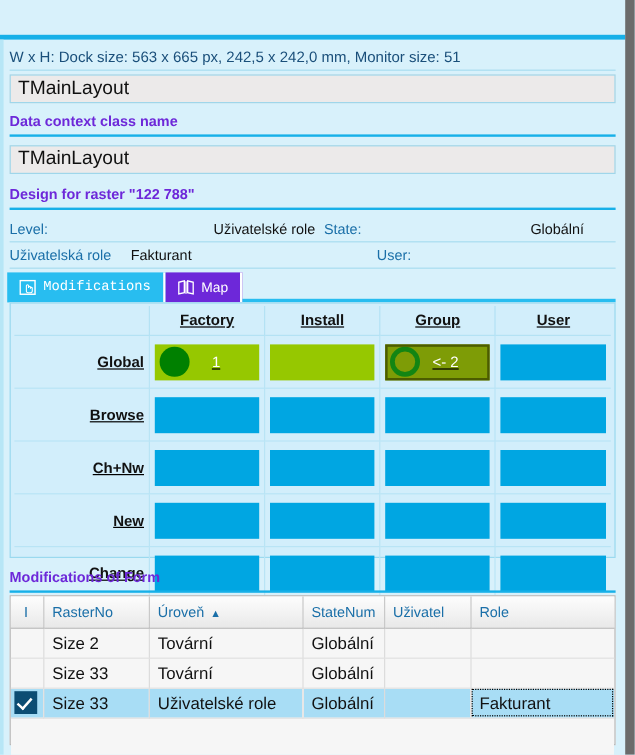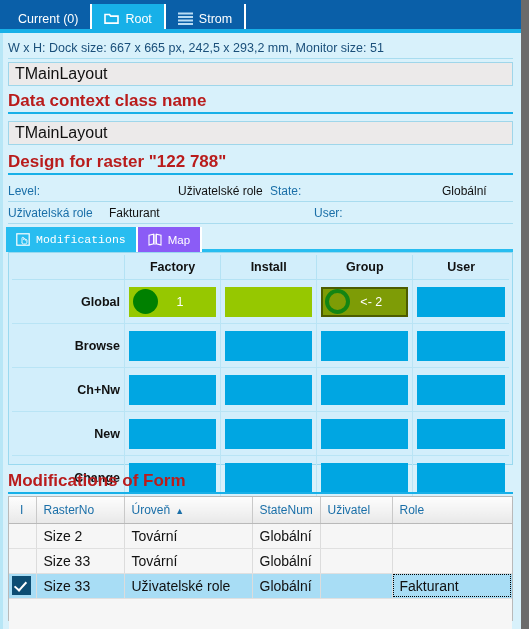--- a/index.html
+++ b/index.html
@@ -38,44 +38,45 @@
   .txtbox{
     position:absolute;left:8px;width:505px;height:24px;
     background:#eceaea;border:1px solid #9fd6ea;box-sizing:border-box;
     display:flex;align-items:center;padding-left:6px;
     font-size:16px;color:#111;
   }
   .sechead{
     position:absolute;left:8px;width:505px;height:24px;
     box-sizing:border-box;border-bottom:2px solid #17b0e8;
     display:flex;align-items:center;
-    font-size:17px;font-weight:bold;color:#b91c1c;
+    font-size:12px;font-weight:bold;color:#6d28d9;
   }
 
   
   .metarow{position:absolute;left:8px;width:505px;height:22px;box-sizing:border-box;border-bottom:1px solid #a9dcef;}
   .m-lab{position:absolute;top:0;height:22px;display:flex;align-items:center;font-size:12px;color:#1a6fa8;}
   .m-val{position:absolute;top:0;height:22px;display:flex;align-items:center;font-size:12px;color:#111;}
 
   
   .itabs{position:absolute;left:6px;top:226px;width:507px;height:26px;display:flex;align-items:flex-end;}
   .itab{
     height:25px;display:flex;align-items:center;gap:6px;padding:0 10px;
-    box-sizing:border-box;font-size:11.5px;color:#ffffff;background:#8b5cf6;
+    box-sizing:border-box;font-size:11.5px;color:#ffffff;background:#6d28d9;
     border-right:2px solid #ffffff;white-space:nowrap;
   }
   .itab.active{background:#28bdf0;color:#ffffff;font-family:Liberation Mono, monospace;}
   .itabs-tail{flex:1;height:25px;border-bottom:3px solid #28bdf0;}
   .itab .iico{display:inline-flex;align-items:center;justify-content:center;width:14px;height:13px;}
 
   
   .matrix{
     position:absolute;left:8px;top:252px;width:505px;height:213px;
     background:#d2eefb;border:1px solid #9ad9ef;box-sizing:border-box;
     padding:2px 3px 4px 3px;
+    text-decoration:underline;
   }
   .mtable{width:100%;border-collapse:collapse;table-layout:fixed;}
   .mtable th{
     height:22px;font-size:12.5px;font-weight:bold;color:#111;
     border-bottom:1px solid #b4e2f4;border-right:1px solid #b4e2f4;
     text-align:center;
   }
   .mtable th.rowhead-col{width:110px;border-right:1px solid #b4e2f4;}
   .mtable th:last-child{border-right:none;}
   .mtable td{
@@ -145,48 +146,23 @@
 
   
   .redge{position:absolute;left:521px;top:0;width:8px;height:629px;background:#6b6b6b;}
   .lframe{position:absolute;left:0;top:33px;width:3px;height:596px;background:#b7e6f6;}
 </style>
 </head>
 <body>
 
 <div class="app">
 
-  <div class="tabstrip">
-    <div class="ttab first">
-      <span>Current (0)</span>
-    </div>
-    <div class="ttab active">
-      <span class="tico">
-        <svg width="15" height="13" viewBox="0 0 15 13">
-            <path d="M1 2.5h4.5l1.2 1.6H14v7H1z" fill="none" stroke="#ffffff" stroke-width="1.6"></path>
-          </svg>
-      </span>
-      <span>Root</span>
-    </div>
-    <div class="ttab">
-      <span class="tico">
-        <svg width="15" height="13" viewBox="0 0 15 13">
-          <rect x="0" y="0.5" width="15" height="2" fill="#b9dcf4"></rect>
-          <rect x="0" y="4" width="15" height="2" fill="#b9dcf4"></rect>
-          <rect x="0" y="7.5" width="15" height="2" fill="#b9dcf4"></rect>
-          <rect x="0" y="11" width="15" height="2" fill="#b9dcf4"></rect>
-        </svg>
-      </span>
-      <span>Strom</span>
-    </div>
-    <div class="tabstrip-tail"></div>
-  </div>
   <div class="underbar"></div>
 
-  <div class="info-line" style="top:37px;">W x H: Dock size: 667 x 665 px, 242,5 x 293,2 mm, Monitor size: 51</div>
+  <div class="info-line" style="top:37px;">W x H: Dock size: 563 x 665 px, 242,5 x 242,0 mm, Monitor size: 51</div>
 
   <div class="txtbox" style="top:62px;">
     <span>TMainLayout</span>
   </div>
 
   <div class="sechead" style="top:90px;">Data context class name</div>
   <div class="txtbox" style="top:121px;">
     <span>TMainLayout</span>
   </div>
 

